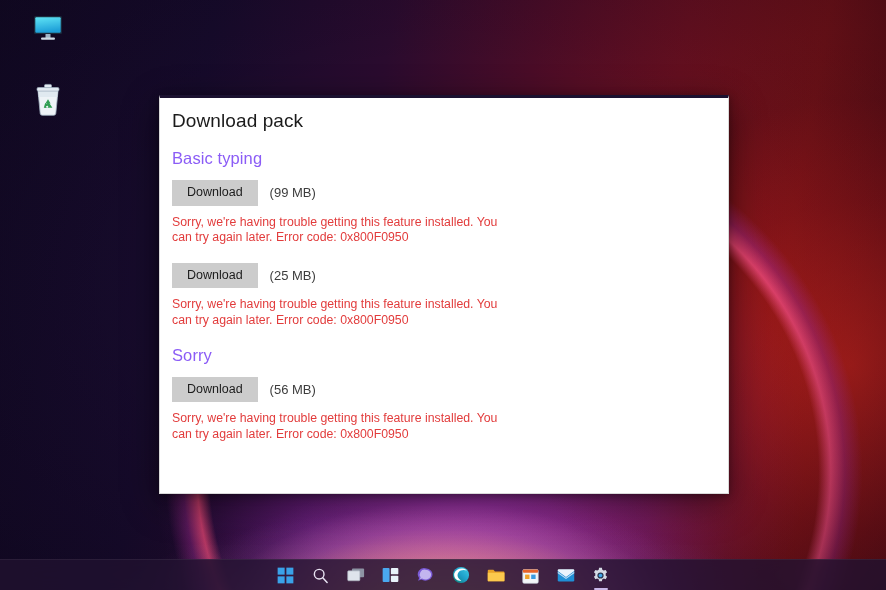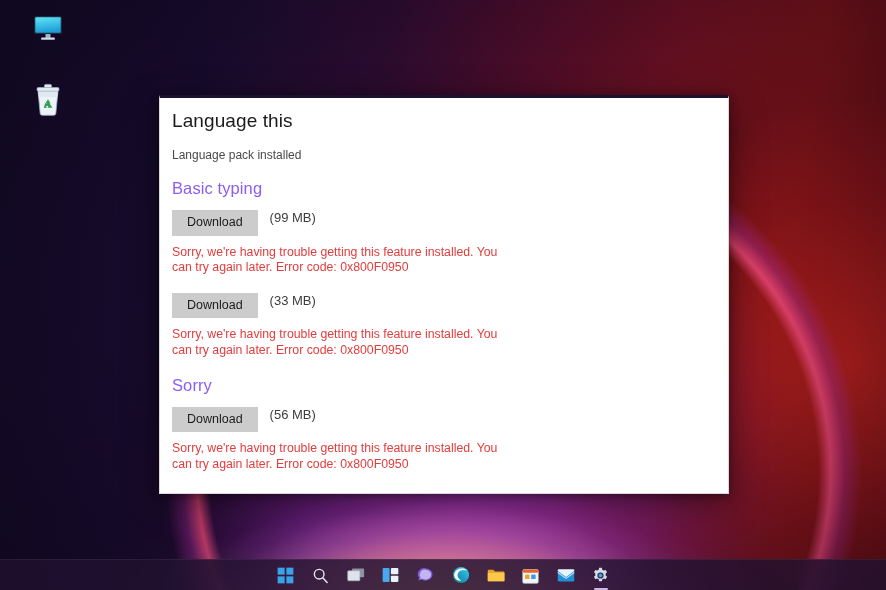--- a/index.html
+++ b/index.html
@@ -153,20 +153,21 @@
   }
   .feature-title {
     font-size: 16.5px;
     font-weight: 400;
     color: #8b5cf6;
     margin: 0 0 0 0;
     letter-spacing: 0.1px;
   }
   .feature-row {
     display: flex;
+    align-items: center;
     margin-top: 12px;
   }
   .dl-btn {
     background: #cccccc;
     border: 1px solid #cccccc;
     color: #1b1b1b;
     font-family: "Liberation Sans", sans-serif;
     font-size: 12.5px;
     padding: 5px 14px 6px 14px;
     line-height: 1;
@@ -279,36 +280,35 @@
         </svg>
       </span>
       <span></span>
     </div>
 
   </div>
 
   <div class="win">
     <div class="win-body">
 
-      <h1 class="pack-title">Language this</h1>
-      <p class="pack-status">Language pack installed</p>
+      <h1 class="pack-title">Download pack</h1>
 
       <section class="feature">
         <h2 class="feature-title">Basic typing</h2>
         <div class="feature-row">
           <button class="dl-btn">Download</button>
           <span class="dl-size">(99 MB)</span>
         </div>
         <p class="feature-error">Sorry, we're having trouble getting this feature installed. You can try again later. Error code: 0x800F0950</p>
       </section>
 
       <section class="feature">
         <div class="feature-row">
           <button class="dl-btn">Download</button>
-          <span class="dl-size">(33 MB)</span>
+          <span class="dl-size">(25 MB)</span>
         </div>
         <p class="feature-error">Sorry, we're having trouble getting this feature installed. You can try again later. Error code: 0x800F0950</p>
       </section>
 
       <section class="feature">
         <h2 class="feature-title">Sorry</h2>
         <div class="feature-row">
           <button class="dl-btn">Download</button>
           <span class="dl-size">(56 MB)</span>
         </div>

